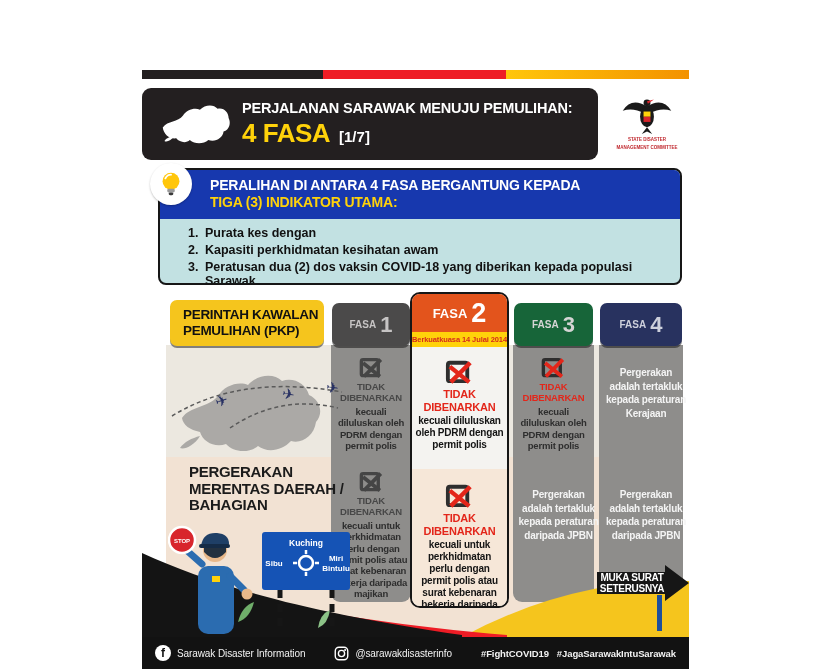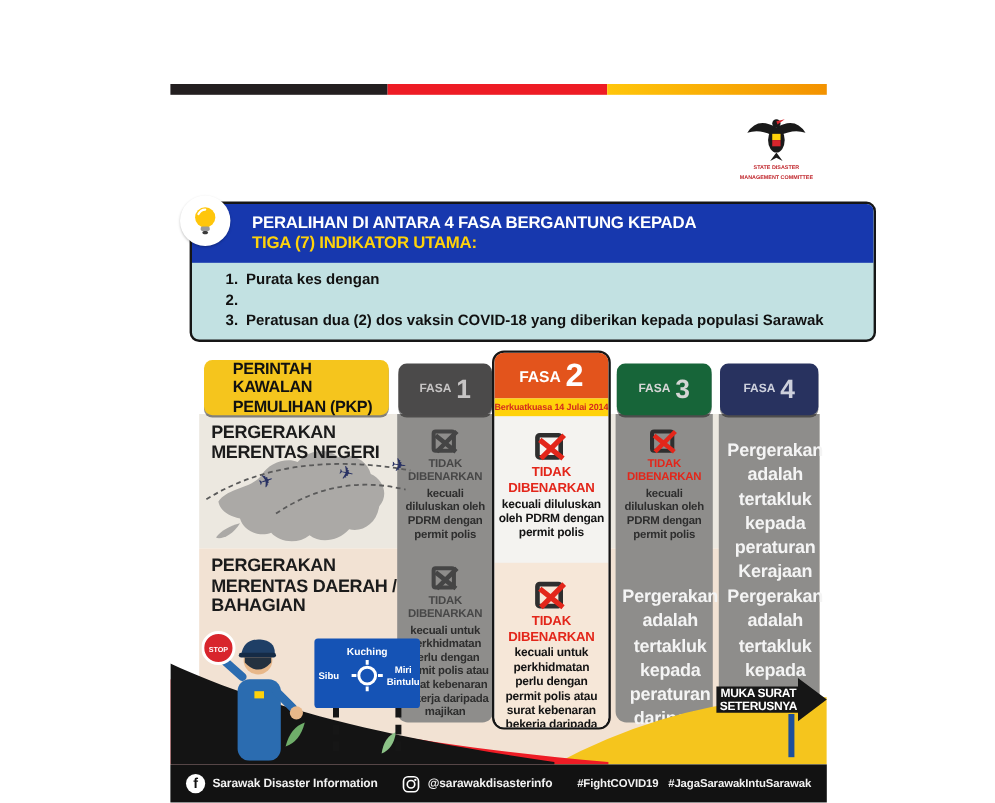--- a/index.html
+++ b/index.html
@@ -19,34 +19,34 @@
   .header-text{margin-left:10px;}
   .h-line1{color:#fff;font-weight:bold;font-size:14.5px;letter-spacing:-.2px;}
   .h-line2{display:flex;align-items:baseline;margin-top:2px;}
   .h-fasa{color:#FFD20A;font-weight:bold;font-size:26px;letter-spacing:-.5px;}
   .h-page{color:#fff;font-weight:bold;font-size:15px;margin-left:9px;}
 
   .logo{left:604px;top:88px;width:86px;height:70px;display:flex;flex-direction:column;align-items:center;justify-content:center;}
   .logo-cap{color:#C0272D;font-weight:bold;font-size:4.5px;text-align:center;line-height:1.3;margin-top:2px;}
 
   
-  .blue-box{left:158px;top:168px;width:572px;height:117px;border:2px solid #161616;border-radius:8px;overflow:hidden;background:#C2E1E2;box-sizing:border-box;}
+  .blue-box{left:158px;top:168px;width:524px;height:117px;border:2px solid #161616;border-radius:8px;overflow:hidden;background:#C2E1E2;box-sizing:border-box;}
   .blue-head{background:#1738AE;height:49px;padding:7px 10px 0 50px;box-sizing:border-box;}
   .bh1{color:#fff;font-weight:bold;font-size:14px;letter-spacing:-.2px;}
   .bh2{color:#FFD20A;font-weight:bold;font-size:14px;letter-spacing:-.2px;margin-top:1px;}
   .blue-body{padding:7px 10px 0 28px;}
   .ind-item{display:flex;font-size:12.5px;font-weight:bold;color:#111;margin-bottom:3px;}
   .ind-num{width:17px;flex:0 0 17px;}
   .bulb{left:150px;top:163px;width:42px;height:42px;background:#fff;border-radius:50%;display:flex;align-items:center;justify-content:center;z-index:3;box-shadow:0 1px 2px rgba(0,0,0,.25);}
 
   
   .tab{border-radius:7px;display:flex;align-items:center;justify-content:center;box-shadow:0 2px 0 rgba(0,0,0,.45);}
   .tab .t-name{font-size:10px;font-weight:bold;margin-right:4px;}
   .tab .t-num{font-size:22px;font-weight:bold;line-height:1;}
-  .tab-pkp{left:170px;top:300px;width:154px;height:46px;background:#F5C51D;border-radius:7px;display:flex;flex-direction:column;justify-content:center;padding-left:24px;box-sizing:border-box;box-shadow:0 2px 0 rgba(0,0,0,.45);}
+  .tab-pkp{left:170px;top:300px;width:154px;height:46px;background:#F5C51D;border-radius:7px;display:flex;flex-direction:column;justify-content:center;padding-left:13px;box-sizing:border-box;box-shadow:0 2px 0 rgba(0,0,0,.45);}
   .tab-pkp div{font-size:13.5px;font-weight:bold;color:#111;line-height:1.15;letter-spacing:-.3px;}
   .tab-f1{left:332px;top:303px;width:78px;height:43px;background:#4B4A4A;color:#C6C4C4;}
   .tab-f3{left:514px;top:303px;width:79px;height:43px;background:#176539;color:#D5D5D5;}
   .tab-f4{left:600px;top:303px;width:82px;height:43px;background:#28325F;color:#CDD0DC;}
 
   
   .band1{left:166px;top:345px;width:517px;height:112px;background:#ECE8E0;}
   .band2{left:166px;top:457px;width:517px;height:178px;background:#F2E2D3;}
   .gcol{background:#8E8D8B;border-radius:0 0 9px 9px;top:345px;height:257px;}
   .gcol1{left:331px;width:80px;}
@@ -57,21 +57,21 @@
 
   .cell{display:flex;flex-direction:column;align-items:center;text-align:center;z-index:2;}
   .xicon{width:27px;height:27px;margin-bottom:3px;}
   .xicon.big{width:31px;height:31px;}
   .status{font-size:9.5px;font-weight:bold;line-height:1.15;letter-spacing:-.2px;}
   .status.muted{color:#474747;}
   .status.alert{color:#E3261A;}
   .status.big{font-size:11px;}
   .detail{font-size:9.5px;font-weight:bold;color:#262626;line-height:1.2;margin-top:2px;padding:0 3px;letter-spacing:-.2px;}
   .detail.ondark{color:#2e2e2e;}
-  .whitetext{font-size:15px;font-weight:bold;color:#F4F4F4;line-height:1.35;letter-spacing:-.2px;text-align:center;padding:0 5px;}
+  .whitetext{font-size:10px;font-weight:bold;color:#F4F4F4;line-height:1.35;letter-spacing:-.2px;text-align:center;padding:0 5px;}
 
   
   .card{left:410px;top:292px;width:99px;height:316px;border:2.5px solid #161616;border-radius:10px;box-sizing:border-box;overflow:hidden;display:flex;flex-direction:column;z-index:4;background:#F4F3F0;}
   .card-head{background:#E3541C;height:38px;display:flex;align-items:center;justify-content:center;flex:0 0 38px;}
   .card-head .t-name{color:#fff;font-size:13px;font-weight:bold;margin-right:4px;}
   .card-head .t-num{color:#fff;font-size:27px;font-weight:bold;line-height:1;}
   .card-strip{background:#FFD20A;flex:0 0 15px;display:flex;align-items:center;justify-content:center;}
   .card-strip span{color:#D42B1E;font-size:7.5px;font-weight:bold;letter-spacing:-.1px;}
   .card-sec1{flex:0 0 115px;background:#F4F3F0;display:flex;flex-direction:column;align-items:center;text-align:center;padding-top:7px;}
   .card-sec2{flex:1;background:#F6E7D8;display:flex;flex-direction:column;align-items:center;text-align:center;padding-top:9px;}
@@ -80,21 +80,21 @@
   
   .swoosh{left:142px;top:540px;width:547px;height:97px;z-index:5;}
   .next-sign{left:595px;top:565px;z-index:7;}
   .next-sign text{fill:#fff;font-weight:bold;font-size:10px;font-family:"Liberation Sans",sans-serif;letter-spacing:-.3px;}
 
   .illus{z-index:6;}
 
   
   .footer{left:142px;top:637px;width:547px;height:32px;background:#121212;display:flex;align-items:center;justify-content:space-between;padding:0 13px;box-sizing:border-box;z-index:8;}
   .f-group{display:flex;align-items:center;white-space:nowrap;}
-  .f-label{color:#F2F2F2;font-size:10px;font-weight:bold;margin-left:6px;letter-spacing:-.1px;}
+  .f-label{color:#F2F2F2;font-size:10px;font-weight:normal;margin-left:6px;letter-spacing:-.1px;}
   .fb-icon{width:16px;height:16px;background:#fff;border-radius:50%;display:flex;align-items:center;justify-content:center;color:#111;font-weight:bold;font-size:12px;line-height:1;}
   .hash{color:#F2F2F2;font-size:9.5px;font-weight:bold;letter-spacing:-.1px;}
   .hash + .hash{margin-left:8px;}
 </style>
 </head>
 <body>
 
 <div class="stage">
 
   <svg width="0" height="0" style="position:absolute">
@@ -109,47 +109,61 @@
       </g>
     </defs>
   </svg>
 
   <div class="abs stripe">
     <div class="seg1"></div>
     <div class="seg2"></div>
     <div class="seg3"></div>
   </div>
 
+  <div class="abs header-box">
+    <svg class="header-map" viewBox="0 0 90 52" width="76" height="52">
+      <path d="M8 30 C14 22 26 24 32 16 C36 9 46 6 52 9 C58 3 68 2 73 8 C80 6 86 12 86 19 C89 25 87 33 80 35 C79 43 70 48 62 45 C56 50 46 50 40 45 C36 49 28 48 24 43 C16 44 9 38 8 30 Z" fill="#fff"></path>
+      <path d="M22 40 C18 46 12 48 10 46 C12 43 16 41 22 40 Z" fill="#fff"></path>
+    </svg>
+    <div class="header-text">
+      <div class="h-line1">PERJALANAN SARAWAK MENUJU PEMULIHAN:</div>
+      <div class="h-line2">
+        <span class="h-fasa">4 FASA</span>
+        <span class="h-page">[1/7]</span>
+      </div>
+    </div>
+  </div>
 
   <div class="abs logo">
     <svg viewBox="0 0 60 46" width="52" height="40">
       <path d="M2 18 Q12 2 30 13 Q48 2 58 18 Q46 14 33 21 Q30 22 27 21 Q14 14 2 18 Z" fill="#1a1a1a"></path>
       <ellipse cx="30" cy="25" rx="8" ry="12" fill="#1a1a1a"></ellipse>
       <path d="M30 37 L24 45 L30 42 L36 45 Z" fill="#1a1a1a"></path>
       <rect x="26" y="19" width="8" height="6" fill="#FFD20A"></rect>
       <rect x="26" y="25" width="8" height="6" fill="#D8252C"></rect>
       <circle cx="30" cy="9" r="4" fill="#1a1a1a"></circle>
       <path d="M30 7 L38 5 L31 10 Z" fill="#D8252C"></path>
     </svg>
     <div class="logo-cap">STATE DISASTER</div>
     <div class="logo-cap">MANAGEMENT COMMITTEE</div>
   </div>
 
   <div class="abs blue-box">
     <div class="blue-head">
       <div class="bh1">PERALIHAN DI ANTARA 4 FASA BERGANTUNG KEPADA</div>
-      <div class="bh2">TIGA (7) INDIKATOR UTAMA:</div>
+      <div class="bh2">TIGA (3) INDIKATOR UTAMA:</div>
     </div>
     <div class="blue-body">
       <div class="ind-item">
         <span class="ind-num">1.</span>
         <span>Purata kes dengan</span>
       </div>
       <div class="ind-item">
         <span class="ind-num">2.</span>
+        <span>Kapasiti perkhidmatan kesihatan awam</span>
       </div>
       <div class="ind-item">
         <span class="ind-num">3.</span>
         <span>Peratusan dua (2) dos vaksin COVID-18 yang diberikan kepada populasi Sarawak</span>
       </div>
     </div>
   </div>
   <div class="abs bulb">
     <svg viewBox="0 0 32 32" width="30" height="30">
       <circle cx="16" cy="13" r="9" fill="#FFC60B"></circle>
@@ -175,32 +189,31 @@
   </div>
   <div class="abs tab tab-f3">
     <span class="t-name">FASA</span>
     <span class="t-num">3</span>
   </div>
   <div class="abs tab tab-f4">
     <span class="t-name">FASA</span>
     <span class="t-num">4</span>
   </div>
 
-  <div class="abs row-title" style="left:176px;top:353px;">PERGERAKAN MERENTAS NEGERI</div>
   <svg class="abs" style="left:170px;top:364px;z-index:1;" viewBox="0 0 176 92" width="176" height="92">
     <path d="M12 54 C20 42 38 44 48 32 C54 22 68 17 78 21 C88 10 104 9 112 17 C124 13 136 20 139 31 C150 36 154 49 146 58 C144 72 132 80 121 77 C112 87 97 89 88 82 C78 90 63 88 56 80 C45 84 33 78 30 68 C20 66 13 61 12 54 Z" fill="#ABA9A6"></path>
     <path d="M30 72 C24 82 14 86 10 84 C14 78 22 74 30 72 Z" fill="#ABA9A6"></path>
     <path d="M2 52 Q70 10 172 28" fill="none" stroke="#5a5a5a" stroke-width="1.5" stroke-dasharray="4 3"></path>
     <path d="M60 64 Q110 30 168 44" fill="none" stroke="#5a5a5a" stroke-width="1.5" stroke-dasharray="4 3"></path>
     <text x="46" y="44" font-size="15" fill="#283163" font-family="DejaVu Sans" transform="rotate(-18 46 40)">✈</text>
     <text x="112" y="34" font-size="15" fill="#283163" font-family="DejaVu Sans" transform="rotate(12 112 30)">✈</text>
     <text x="156" y="28" font-size="15" fill="#283163" font-family="DejaVu Sans" transform="rotate(8 156 24)">✈</text>
   </svg>
 
-  <div class="abs row-title" style="left:176px;top:464px;width:175px;">PERGERAKAN MERENTAS DAERAH / BAHAGIAN</div>
+  <div class="abs row-title" style="left:189px;top:464px;width:175px;">PERGERAKAN MERENTAS DAERAH / BAHAGIAN</div>
   <svg class="abs illus" style="left:168px;top:502px;" viewBox="0 0 200 132" width="200" height="132">
 
     <path d="M70 120 Q74 104 86 100 Q82 116 70 120 Z" fill="#6FAE6A"></path>
     <path d="M150 126 Q152 112 162 108 Q160 122 150 126 Z" fill="#8CC287"></path>
 
     <rect x="94" y="30" width="88" height="58" rx="3" fill="#1553B5"></rect>
     <text x="138" y="44" text-anchor="middle" font-size="8.5" font-weight="bold" fill="#fff" font-family="Liberation Sans">Kuching</text>
     <text x="106" y="64" text-anchor="middle" font-size="8" font-weight="bold" fill="#fff" font-family="Liberation Sans">Sibu</text>
     <text x="168" y="59" text-anchor="middle" font-size="8" font-weight="bold" fill="#fff" font-family="Liberation Sans">Miri</text>
     <text x="168" y="69" text-anchor="middle" font-size="8" font-weight="bold" fill="#fff" font-family="Liberation Sans">Bintulu</text>

